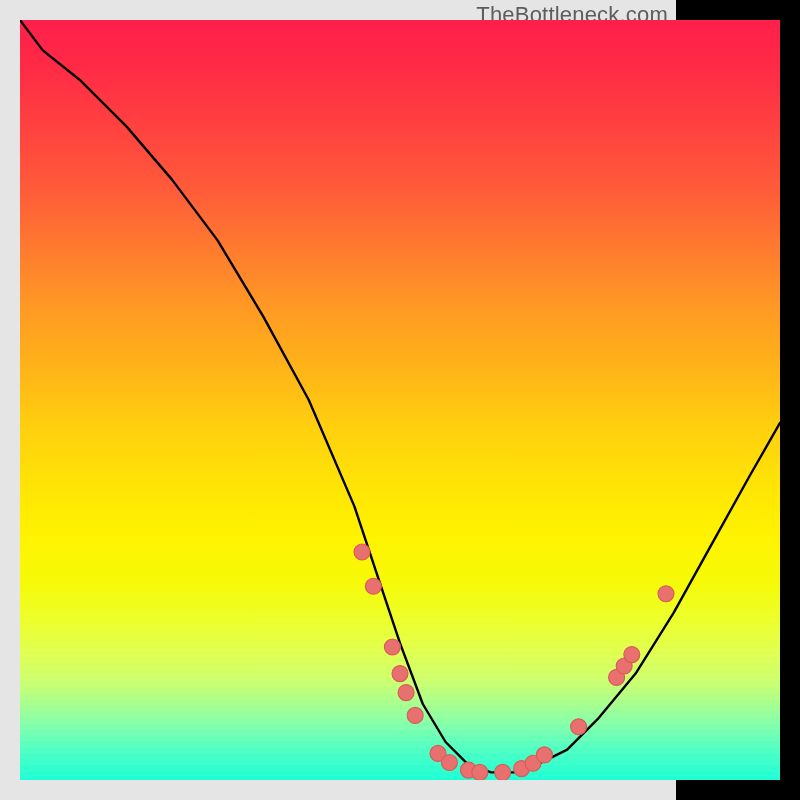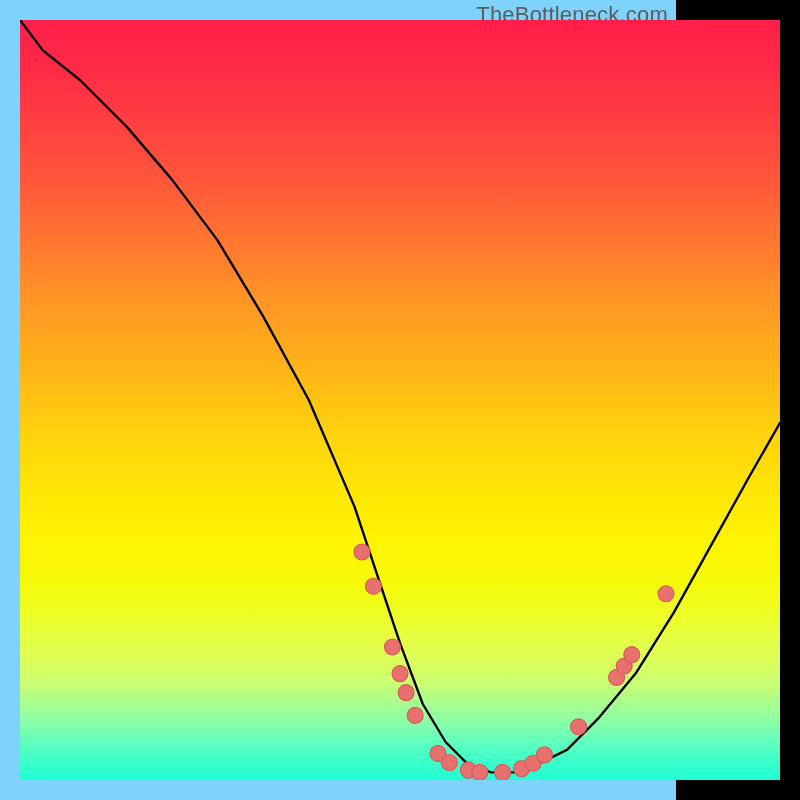--- a/index.html
+++ b/index.html
@@ -8,21 +8,21 @@
     background: #000;
     width: 800px;
     height: 800px;
     overflow: hidden;
     font-family: Arial, Helvetica, sans-serif;
   }
   .stage {
     position: relative;
     width: 676px;
     height: 800px;
-    background: #7dd3fc;
+    background: #e5e5e5;
   }
   .plot-area {
     position: absolute;
     left: 20px;
     top: 20px;
     width: 760px;
     height: 760px;
     background: linear-gradient(to bottom,
       #ff1f4b 0%,
       #ff2a46 6%,

